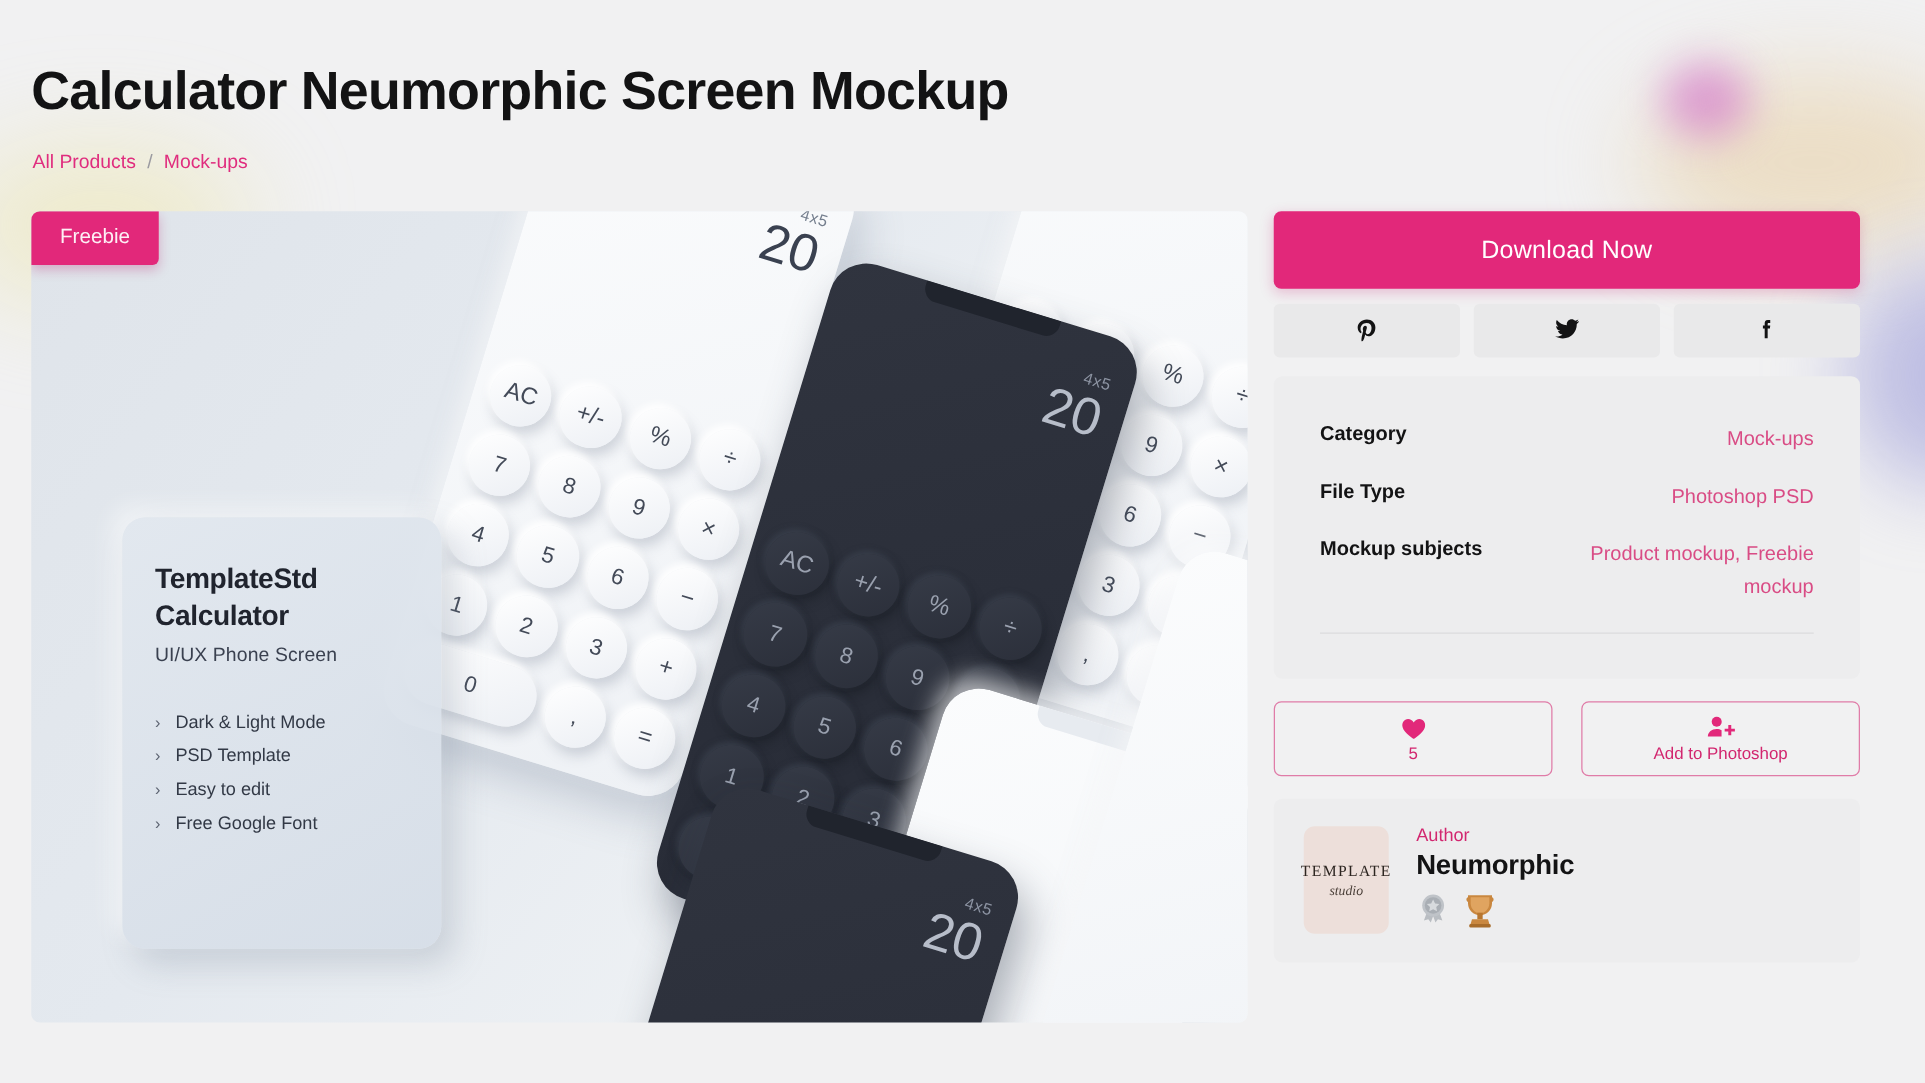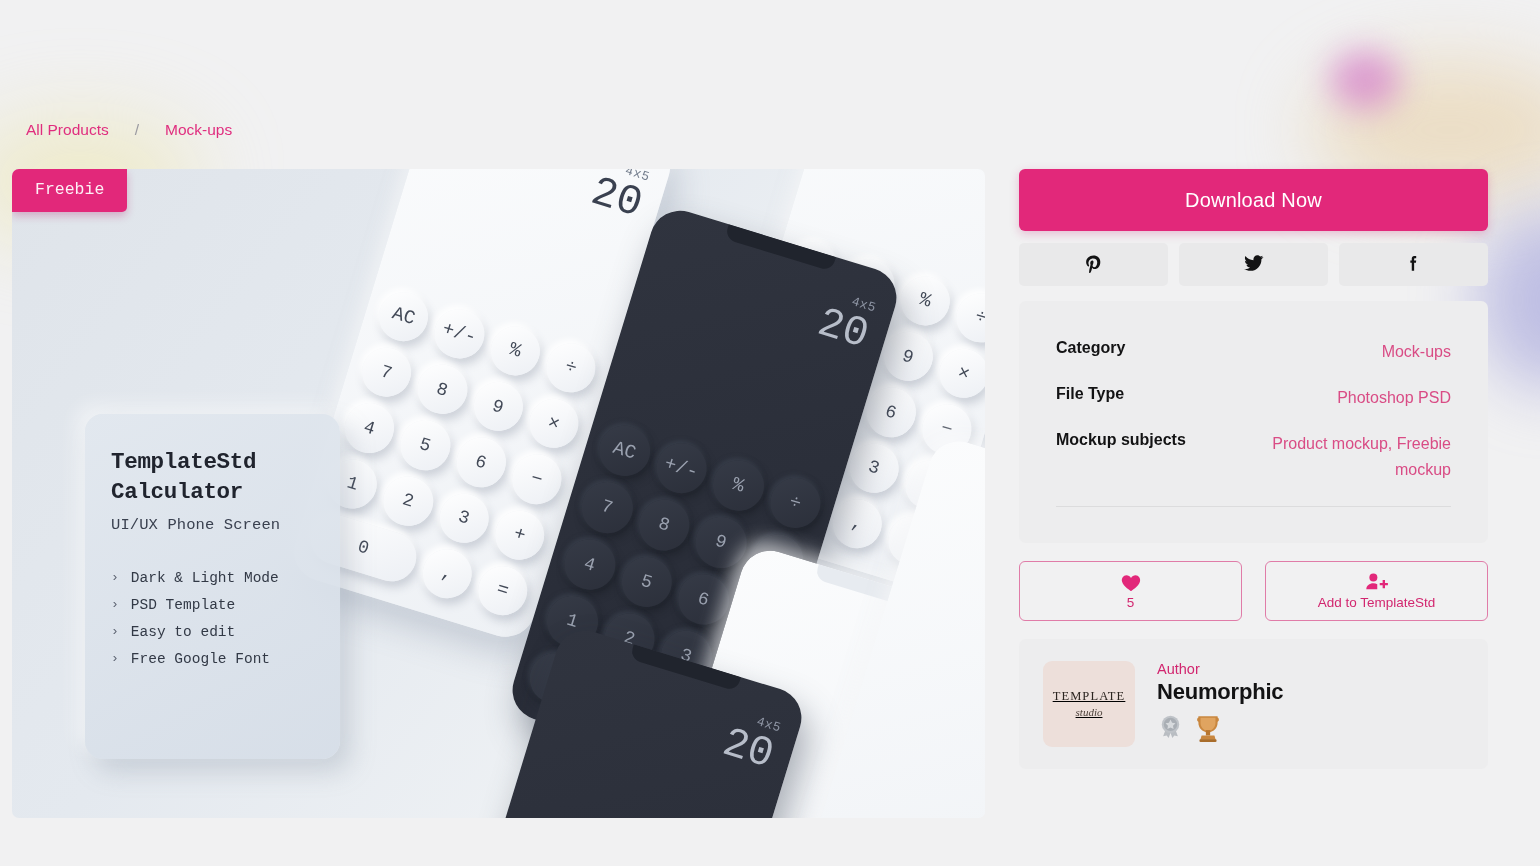--- a/index.html
+++ b/index.html
@@ -22,31 +22,30 @@
   .blob-purple { left: 1478px; top: 210px; width: 150px; height: 180px; background: rgba(150,150,215,.55); filter: blur(32px); }
 
   
   .page-title {
     position: absolute; left: 25px; top: 49px;
     font-size: 43px; font-weight: 700; color: #131314;
     letter-spacing: -0.6px; white-space: nowrap;
   }
   .breadcrumb {
     position: absolute; left: 26px; top: 121px;
-    font-size: 15.5px; color: #e02d7e; display: flex; align-items: center; gap: 26px;
+    font-size: 15.5px; color: #e02d7e; display: flex; align-items: center; gap: 9px;
   }
   .breadcrumb .crumb { color: #e02d7e; text-decoration: none; cursor: pointer; }
   .breadcrumb .sep { color: #9a9aa0; }
 
   
   .preview {
-    position: absolute; left: 12px; top: 169px; width: 973px; height: 649px;
+    position: absolute; left: 25px; top: 169px; width: 973px; height: 649px;
     border-radius: 7px; overflow: hidden;
     background: linear-gradient(128deg,#dfe4ea 0%,#e4e9ef 38%,#eef1f4 70%,#f4f6f8 100%);
-    font-family: Liberation Mono, monospace;
   }
   .freebie-badge {
     position: absolute; left: 0; top: 0; z-index: 40;
     background: #e2287a; color: #fdeff5;
     font-size: 16.5px; padding: 11px 23px 13px 23px;
     border-bottom-right-radius: 5px;
     box-shadow: 0 4px 9px rgba(180,20,100,.28);
   }
   
   .feat-card {
@@ -138,41 +137,42 @@
     font-family: "Liberation Sans", sans-serif;
   }
   .action-btn .icon-wrap { line-height: 1; display: flex; align-items: center; justify-content: center; }
   .action-label { font-size: 13.5px; color: #d2266f; }
 
   .author-card {
     margin-top: 18px; background: #ededee; border-radius: 7px;
     padding: 22px 24px; display: flex; align-items: center; gap: 22px;
   }
   .author-avatar {
-    width: 92px; height: 86px; border-radius: 9px; flex: 0 0 auto;
+    width: 68px; height: 86px; border-radius: 9px; flex: 0 0 auto;
     background: #eddfda; display: flex; flex-direction: column;
-    align-items: center; justify-content: center; gap: 2px; text-decoration: underline;
+    align-items: center; justify-content: center; gap: 2px;
   }
   .avatar-top { font-family: "Liberation Serif", serif; font-size: 12.5px; letter-spacing: 1.1px; color: #2c2520; }
   .avatar-bot { font-family: "Liberation Serif", serif; font-style: italic; font-size: 11px; color: #4a3f38; }
   .author-meta { display: flex; flex-direction: column; gap: 2px; }
   .author-label { font-size: 14.5px; color: #d2266f; }
   .author-name { font-size: 22px; font-weight: 700; color: #131314; letter-spacing: -.2px; }
   .author-badges { margin-top: 6px; display: flex; align-items: center; gap: 8px; }
 </style>
 </head>
 <body>
 
 <div id="page">
 
   <div class="blob blob-yellow"></div>
   <div class="blob blob-cream"></div>
   <div class="blob blob-magenta"></div>
   <div class="blob blob-purple"></div>
 
+  <h1 class="page-title">Calculator Neumorphic Screen Mockup</h1>
 
   <nav class="breadcrumb">
     <a class="crumb">All Products</a>
     <span class="sep">/</span>
     <a class="crumb">Mock-ups</a>
   </nav>
 
   <div class="preview">
     <div class="freebie-badge">Freebie</div>
 
@@ -374,21 +374,21 @@
         <span class="action-label">5</span>
       </button>
       <button class="action-btn">
         <span class="icon-wrap">
           <svg width="24" height="20" viewBox="0 0 26 22">
             <circle cx="9" cy="6" r="4.4" fill="#e2287a"></circle>
             <path fill="#e2287a" d="M1.2 19c0-4 3.5-6.6 7.8-6.6 1.6 0 3.1.4 4.3 1v5.6z"></path>
             <path fill="#e2287a" d="M19.2 8.8h2.6v3.2h3.2v2.6h-3.2v3.2h-2.6v-3.2H16v-2.6h3.2z"></path>
           </svg>
         </span>
-        <span class="action-label">Add to TemplateStd</span>
+        <span class="action-label">Add to Photoshop</span>
       </button>
     </div>
 
     <div class="author-card">
       <div class="author-avatar">
         <span class="avatar-top">TEMPLATE</span>
         <span class="avatar-bot">studio</span>
       </div>
       <div class="author-meta">
         <span class="author-label">Author</span>

